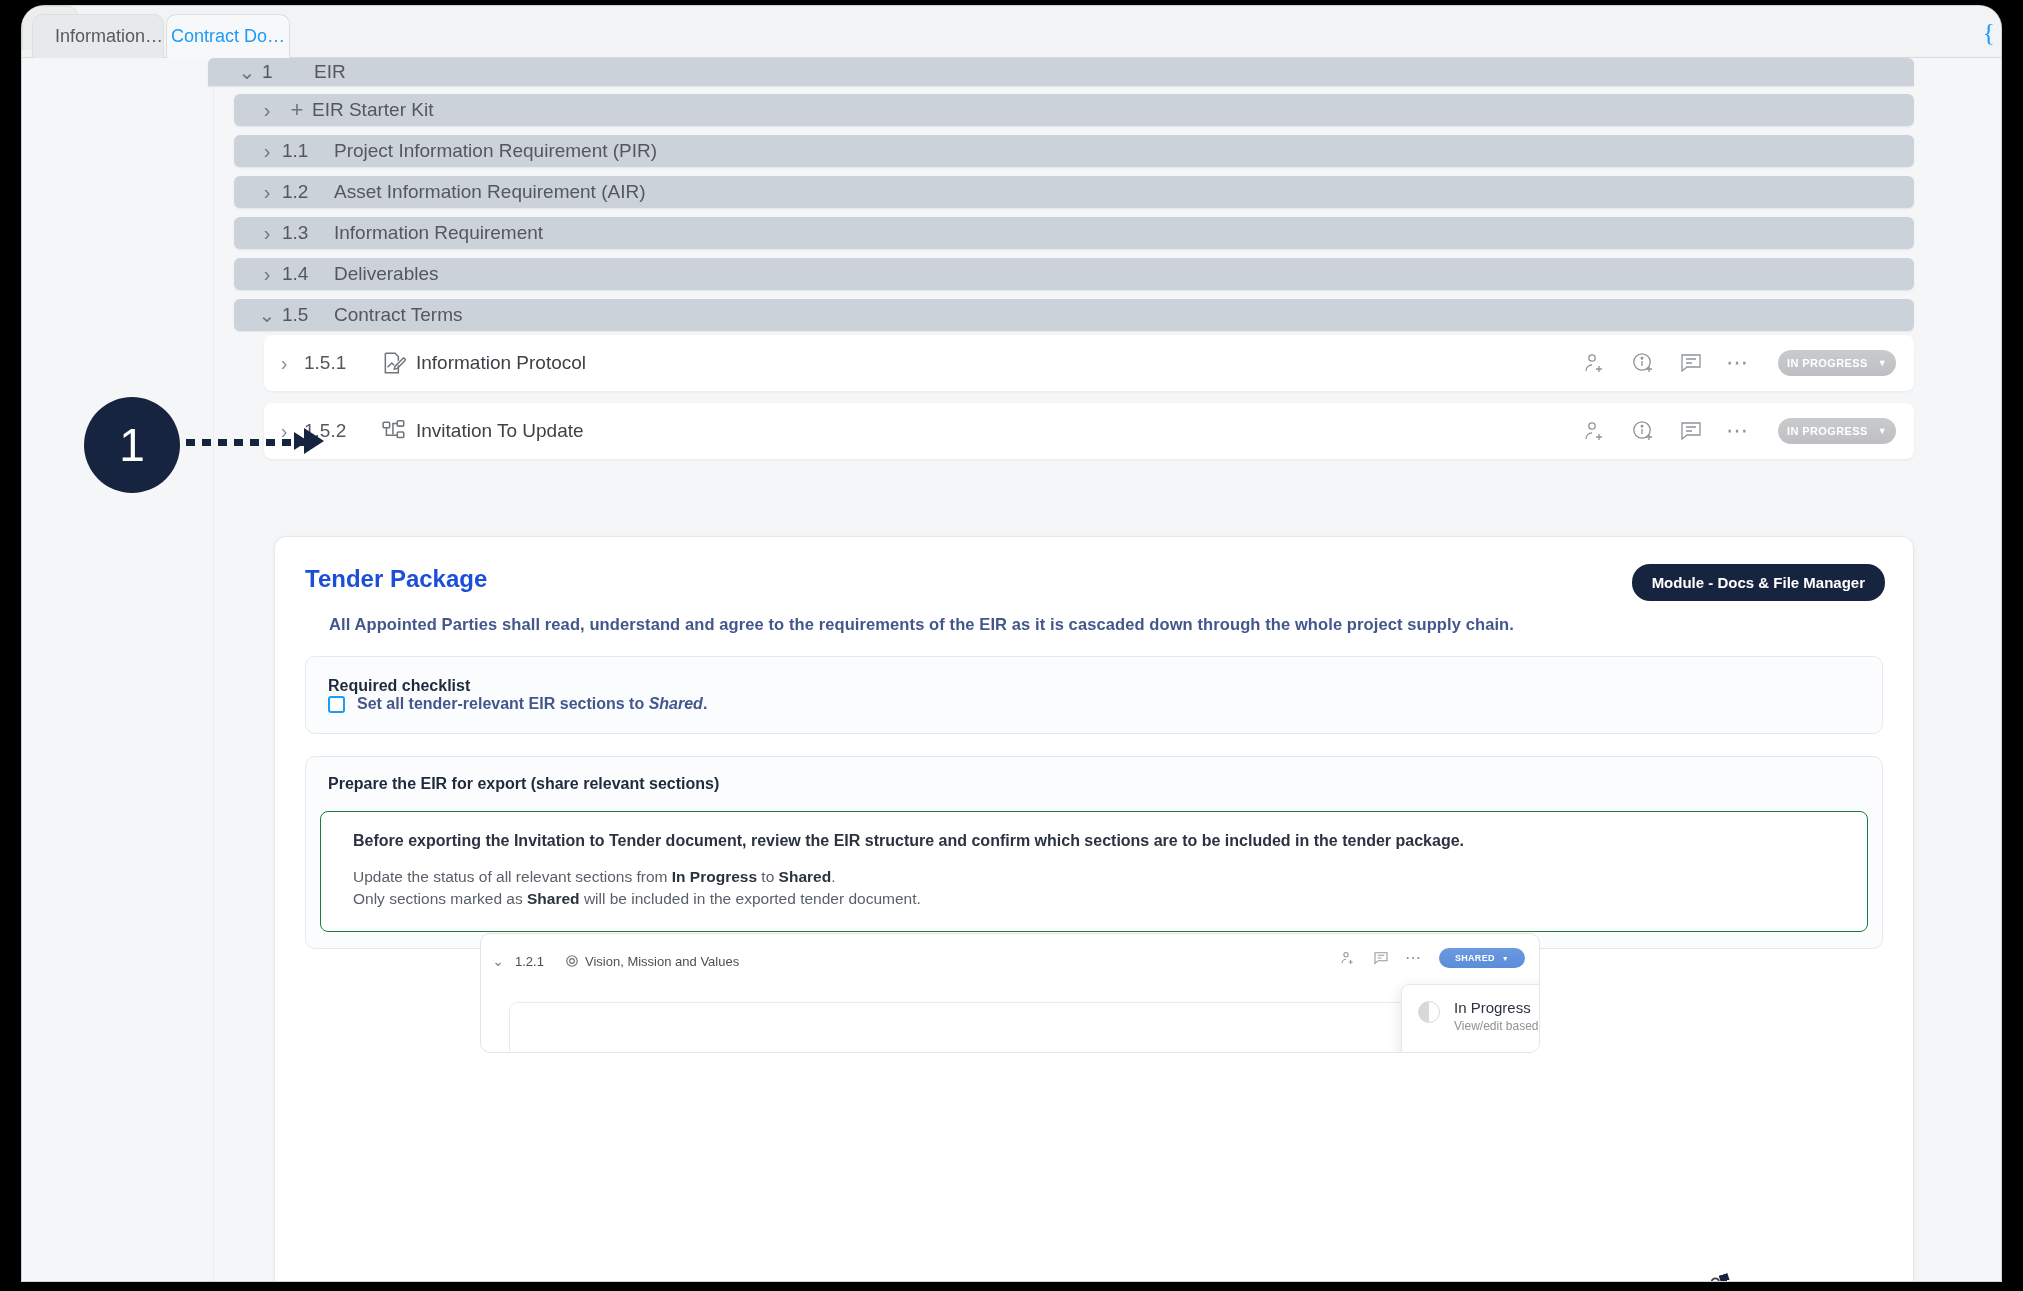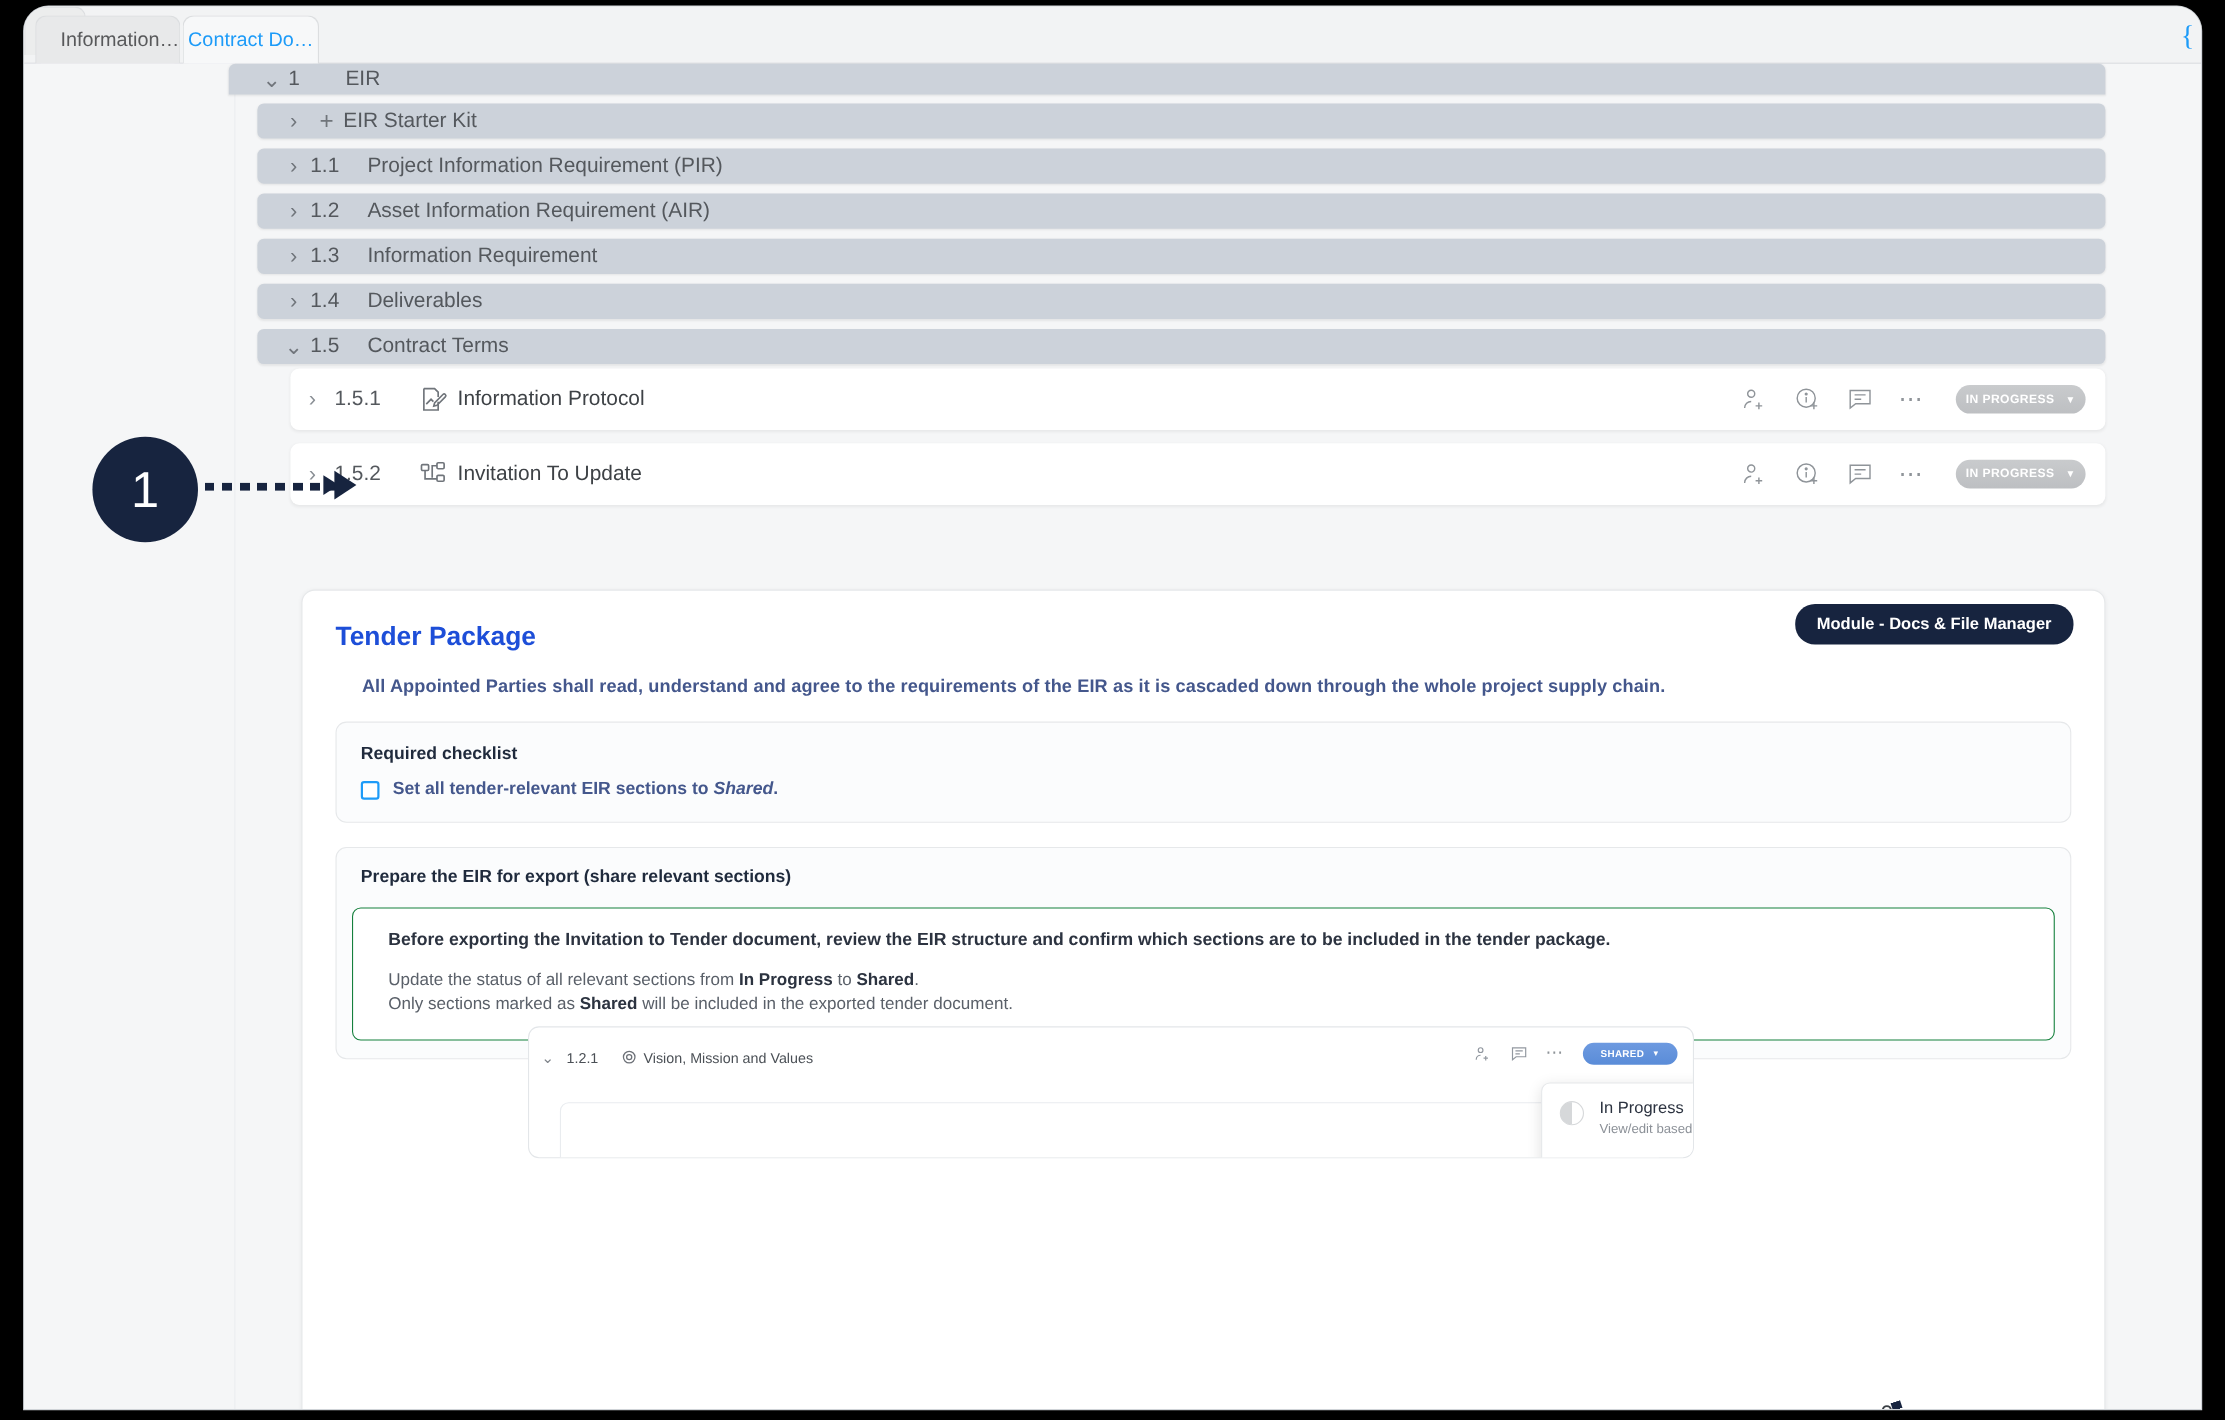--- a/index.html
+++ b/index.html
@@ -170,21 +170,21 @@
     position:absolute; left: 252px; top: 478px;
     width: 1640px; height: 760px;
     background:#ffffff;
     border:1px solid #e6e8ea;
     border-radius: 12px;
     box-shadow: 0 1px 4px rgba(0,0,0,.05);
     padding: 28px 30px;
   }
   #card-title { font-size: 24px; font-weight: bold; color:#1d4ed8; }
   #module-badge {
-    position:absolute; right: 28px; top: 12px;
+    position:absolute; right: 28px; top: 27px;
     background:#17243f; color:#fff;
     font-size: 15px; font-weight:bold;
     padding: 10px 20px; border-radius: 18px;
     white-space: nowrap;
   }
   #card-intro {
     margin-top: 22px;
     font-size: 16.5px; font-weight:bold; color:#44578c;
     letter-spacing:.1px;
     margin-left:24px;
@@ -192,21 +192,20 @@
 
   .panel {
     margin-top: 22px;
     border:1px solid #e6e8ea; border-radius: 10px;
     background:#fbfcfd;
   }
   #checklist-panel { padding: 20px 22px 20px 22px; }
   .panel-h { font-size: 16px; font-weight:bold; color:#1f2a3c; }
   .chk-item {
     display:flex; align-items:center; gap:12px;
-    margin-top: 14px;
     font-size: 16px; font-weight: bold; color:#44578c;
   }
   .cbox {
     width:17px; height:17px; flex:0 0 17px;
     border:2px solid #1d9bf8; border-radius:3px; background:#fff;
   }
   .ital { font-style: italic; }
 
   #prep-panel { padding: 0; }
   #prep-head {

